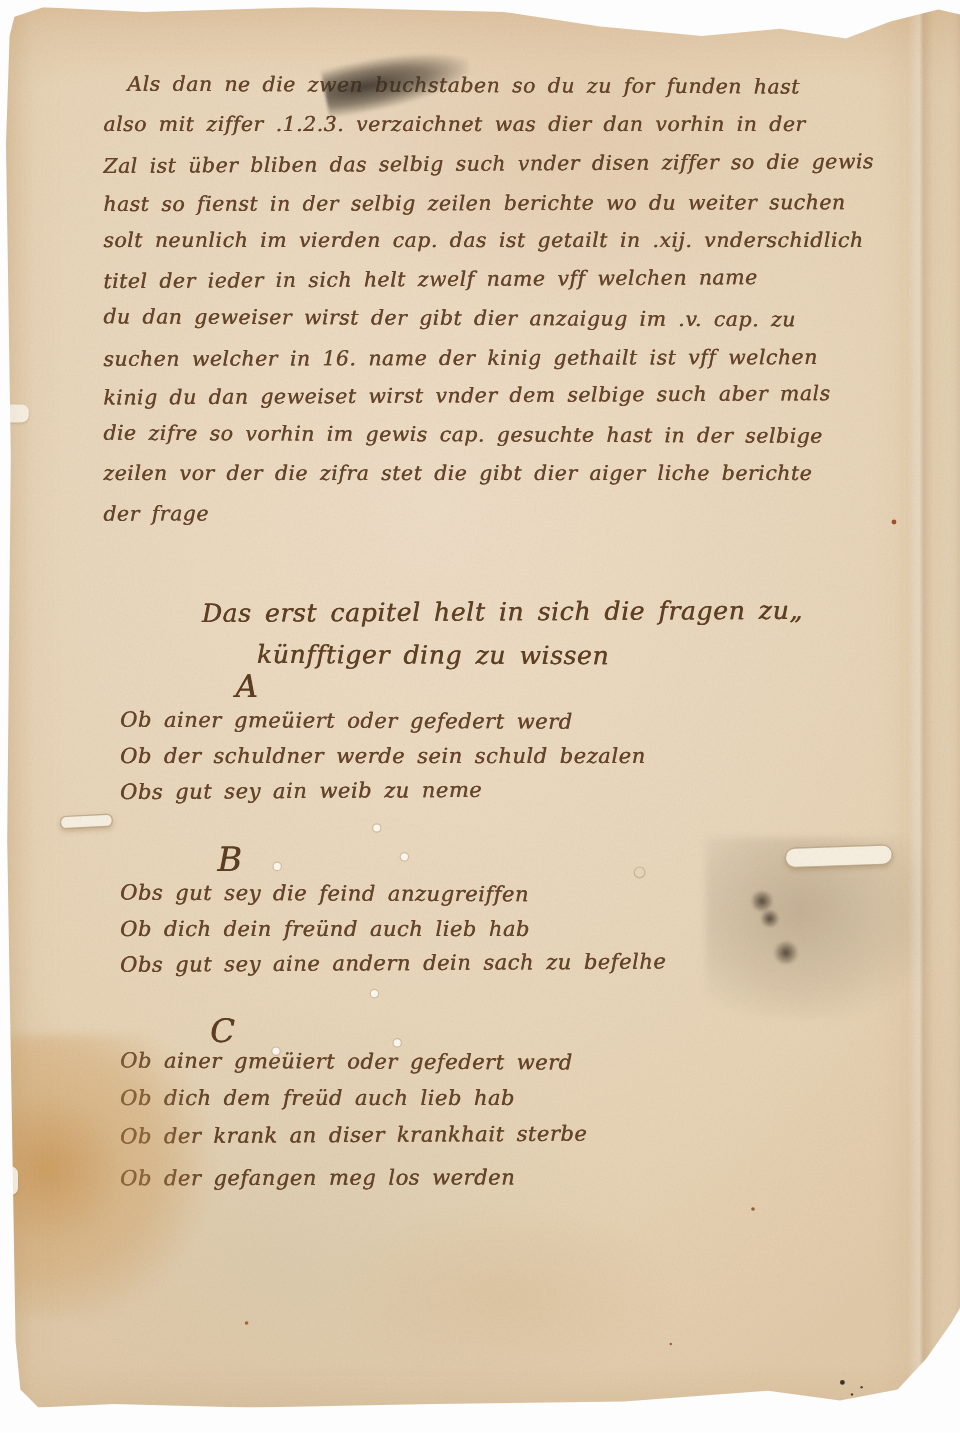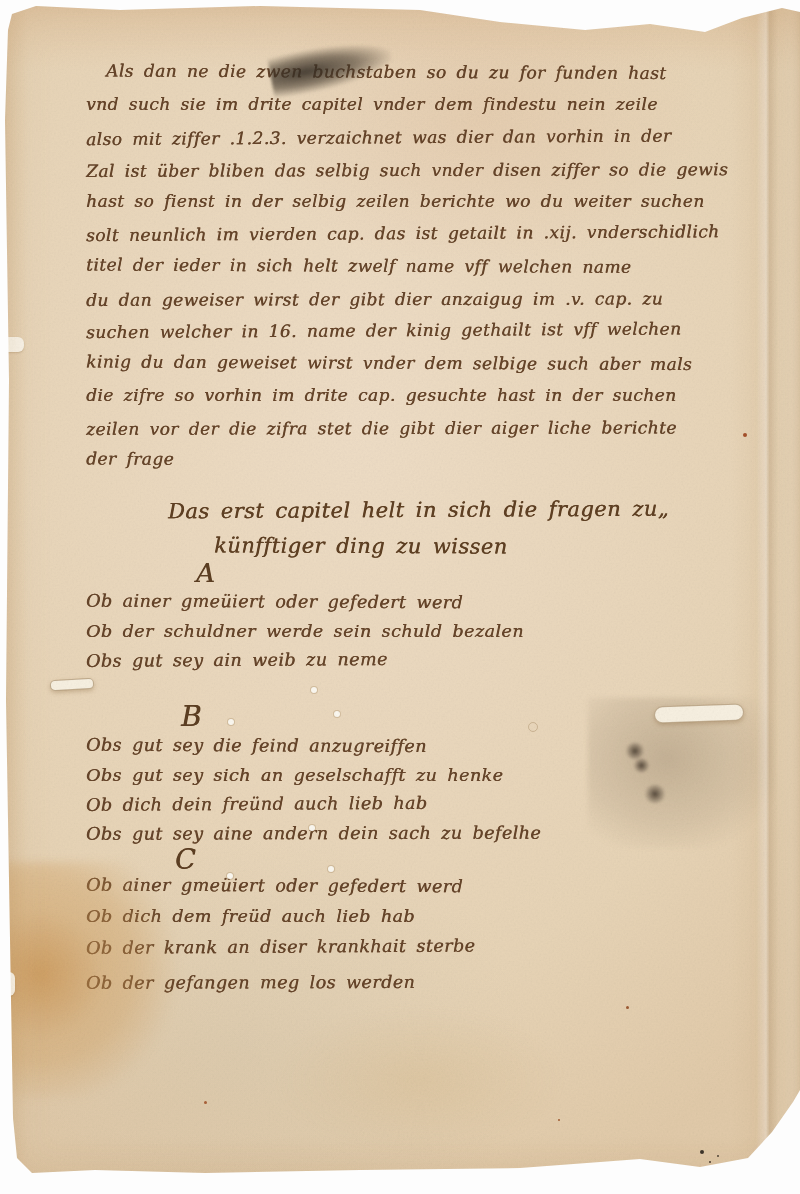--- a/index.html
+++ b/index.html
@@ -53,21 +53,21 @@
   .line:nth-child(3n){transform:rotate(-.35deg);}
   .line:nth-child(3n+1){transform:rotate(.25deg);}
   .line:nth-child(4n){transform:rotate(-.15deg) translateY(1px);}
   .heading{position:absolute;font-size:21px;color:#5f4023;}
   .h1{left:168px;top:498px;transform:rotate(-.3deg);}
   .h2{left:214px;top:534px;transform:rotate(.2deg);}
   .letter{position:absolute;font-size:26px;color:#5c3e22;}
   .la{left:196px;top:558px;}
   .lb{left:181px;top:700px;font-size:28px;}
   .lc{left:175px;top:844px;font-size:27px;}
-  .qlist{position:absolute;left:86px;width:620px;}
+  .qlist{position:absolute;left:100px;width:620px;}
   .qa{top:592px;}
   .qb{top:736px;}
   .qc{top:876px;}
   .qlist .line{height:28.6px;font-size:17.5px;}
   .qc .line{height:30px;}
   .qc .line:last-child{margin-top:5px;}
   
   .stain{position:absolute;pointer-events:none;}
   .smudge-top{
     left:270px;top:46px;width:122px;height:42px;
@@ -128,48 +128,46 @@
   .grain{position:absolute;inset:0;mix-blend-mode:multiply;pointer-events:none;}
 </style>
 </head>
 <body>
 
 <div class="scan">
   <div class="paper">
 
     <div class="intro hand">
       <div class="line">Als dan ne die zwen buchstaben so du zu for funden hast</div>
-      <div class="line">vnd such sie im drite capitel vnder dem findestu nein zeile</div>
       <div class="line">also mit ziffer .1.2.3. verzaichnet was dier dan vorhin in der</div>
       <div class="line">Zal ist über bliben das selbig such vnder disen ziffer so die gewis</div>
       <div class="line">hast so fienst in der selbig zeilen berichte wo du weiter suchen</div>
       <div class="line">solt neunlich im vierden cap. das ist getailt in .xij. vnderschidlich</div>
       <div class="line">titel der ieder in sich helt zwelf name vff welchen name</div>
       <div class="line">du dan geweiser wirst der gibt dier anzaigug im .v. cap. zu</div>
       <div class="line">suchen welcher in 16. name der kinig gethailt ist vff welchen</div>
       <div class="line">kinig du dan geweiset wirst vnder dem selbige such aber mals</div>
-      <div class="line">die zifre so vorhin im drite cap. gesuchte hast in der suchen</div>
+      <div class="line">die zifre so vorhin im gewis cap. gesuchte hast in der selbige</div>
       <div class="line">zeilen vor der die zifra stet die gibt dier aiger liche berichte</div>
       <div class="line">der frage</div>
     </div>
 
     <div class="heading h1 hand">Das erst capitel helt in sich die fragen zu„</div>
     <div class="heading h2 hand">künfftiger ding zu wissen</div>
 
     <div class="letter la hand">A</div>
     <div class="qlist qa hand">
       <div class="line">Ob ainer gmeüiert oder gefedert werd</div>
       <div class="line">Ob der schuldner werde sein schuld bezalen</div>
       <div class="line">Obs gut sey ain weib zu neme</div>
     </div>
 
     <div class="letter lb hand">B</div>
     <div class="qlist qb hand">
       <div class="line">Obs gut sey die feind anzugreiffen</div>
-      <div class="line">Obs gut sey sich an geselschafft zu henke</div>
       <div class="line">Ob dich dein freünd auch lieb hab</div>
       <div class="line">Obs gut sey aine andern dein sach zu befelhe</div>
     </div>
 
     <div class="letter lc hand">C</div>
     <div class="qlist qc hand">
       <div class="line">Ob ainer gmeüiert oder gefedert werd</div>
       <div class="line">Ob dich dem freüd auch lieb hab</div>
       <div class="line">Ob der krank an diser krankhait sterbe</div>
       <div class="line">Ob der gefangen meg los werden</div>

